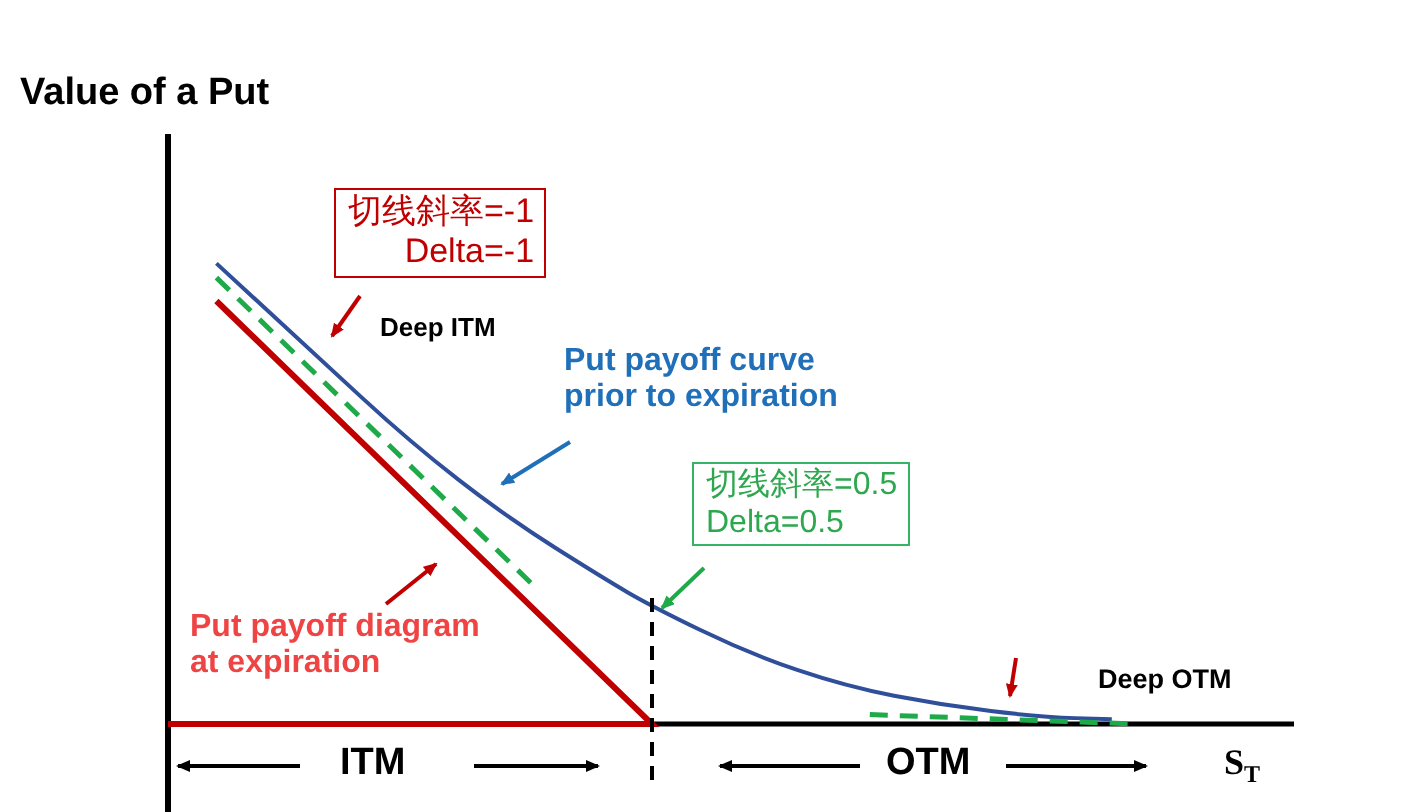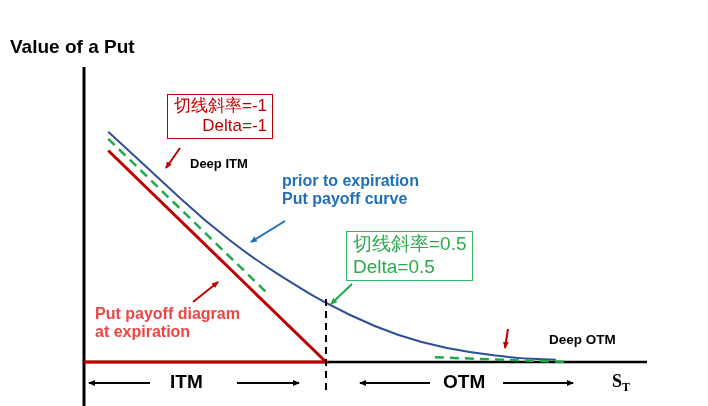--- a/index.html
+++ b/index.html
@@ -11,21 +11,21 @@
   #title { left: 10px; top: 7px; font-size: 19px; color: #000; }
   #deep-itm { left: 190px; top: 128px; font-size: 13px; color: #000; }
   #deep-otm { left: 549px; top: 303px; font-size: 13.5px; color: #000; }
   #curve-label { left: 282px; top: 143px; font-size: 16px; color: #1f6fb9; }
   #exp-label { left: 95px; top: 276px; font-size: 16px; color: #ef4444; }
   #itm-label { left: 170px; top: 342px; font-size: 19px; color: #000; }
   #otm-label { left: 443px; top: 342px; font-size: 19px; color: #000; }
   #st-label { left: 612px; top: 342px; font-size: 18px; color: #000; font-family: "Liberation Serif", "DejaVu Serif", serif; }
   #st-label sub { font-size: 12px; vertical-align: -4px; }
   #box-itm { left: 167px; top: 65px; border: 1.5px solid #c00000; color: #c00000; font-size: 17px; padding: 1px 5px 1px 6px; text-align: right; }
-  #box-atm { left: 346px; top: 202px; border: 1.5px solid #33b565; color: #2ea84f; font-size: 19px; padding: 1px 5px 1px 6px; }
+  #box-atm { left: 346px; top: 202px; border: 1.5px solid #33b565; color: #2ea84f; font-size: 16px; padding: 1px 5px 1px 6px; }
   #box-otm { left: 495px; top: 238px; border: 1.5px solid #c00000; color: #c00000; font-size: 17px; padding: 1px 5px 1px 6px; }
   #strike-box { left: 266px; top: 365px; border: 1.5px solid #555; color: #000; font-size: 18px; font-weight: bold; padding: 2px 8px 2px 8px; }
 </style>
 </head>
 <body>
 
 <div id="stage">
   <svg id="plot" width="708" height="406" viewBox="0 0 708 406">
     <defs>
       <marker id="ah-black" markerWidth="8" markerHeight="8" refX="6" refY="3" orient="auto" markerUnits="userSpaceOnUse">
@@ -67,22 +67,22 @@
   <div id="title" class="lbl">Value of a Put</div>
 
   <div id="box-itm" class="box">
     <div>切线斜率=-1</div>
     <div>Delta=-1</div>
   </div>
 
   <div id="deep-itm" class="lbl">Deep ITM</div>
 
   <div id="curve-label" class="lbl">
+    <div>Put payoff curve</div>
     <div>prior to expiration</div>
-    <div>Put payoff curve</div>
   </div>
 
   <div id="box-atm" class="box">
     <div>切线斜率=0.5</div>
     <div>Delta=0.5</div>
   </div>
 
 
   <div id="deep-otm" class="lbl">Deep OTM</div>
 

